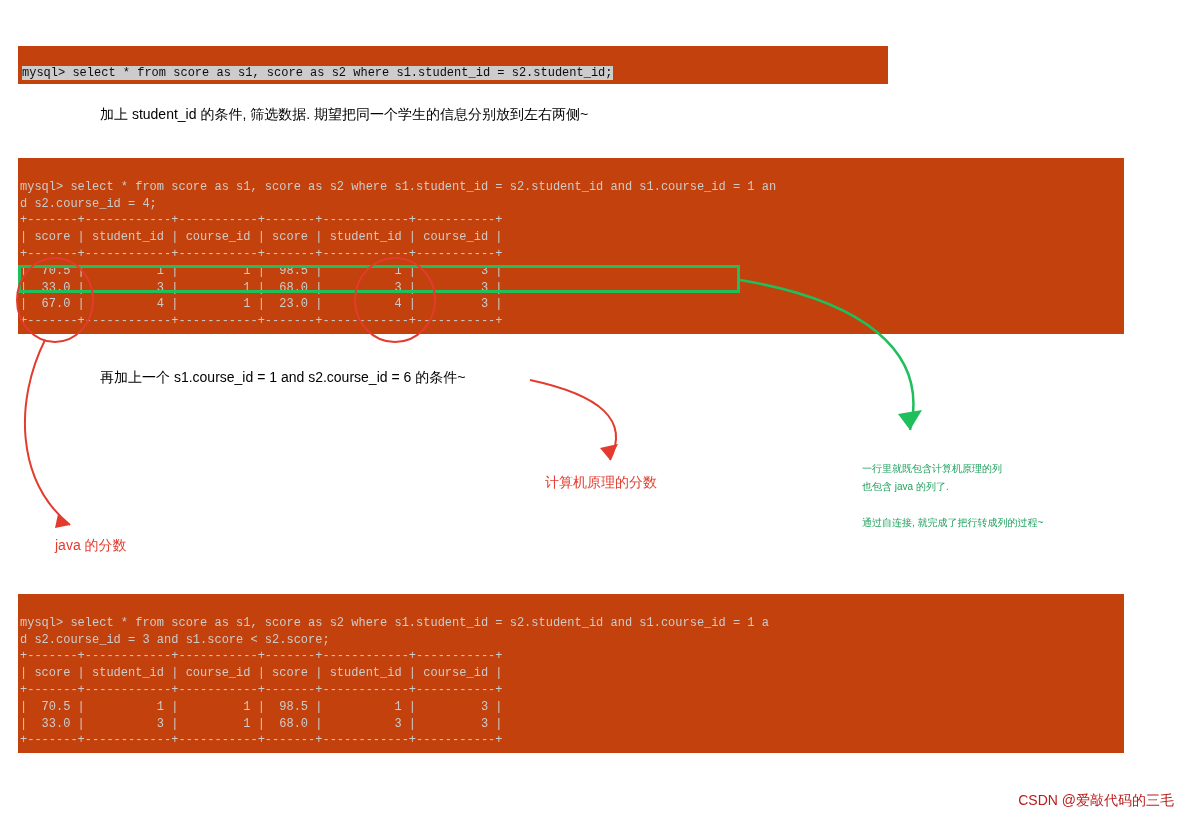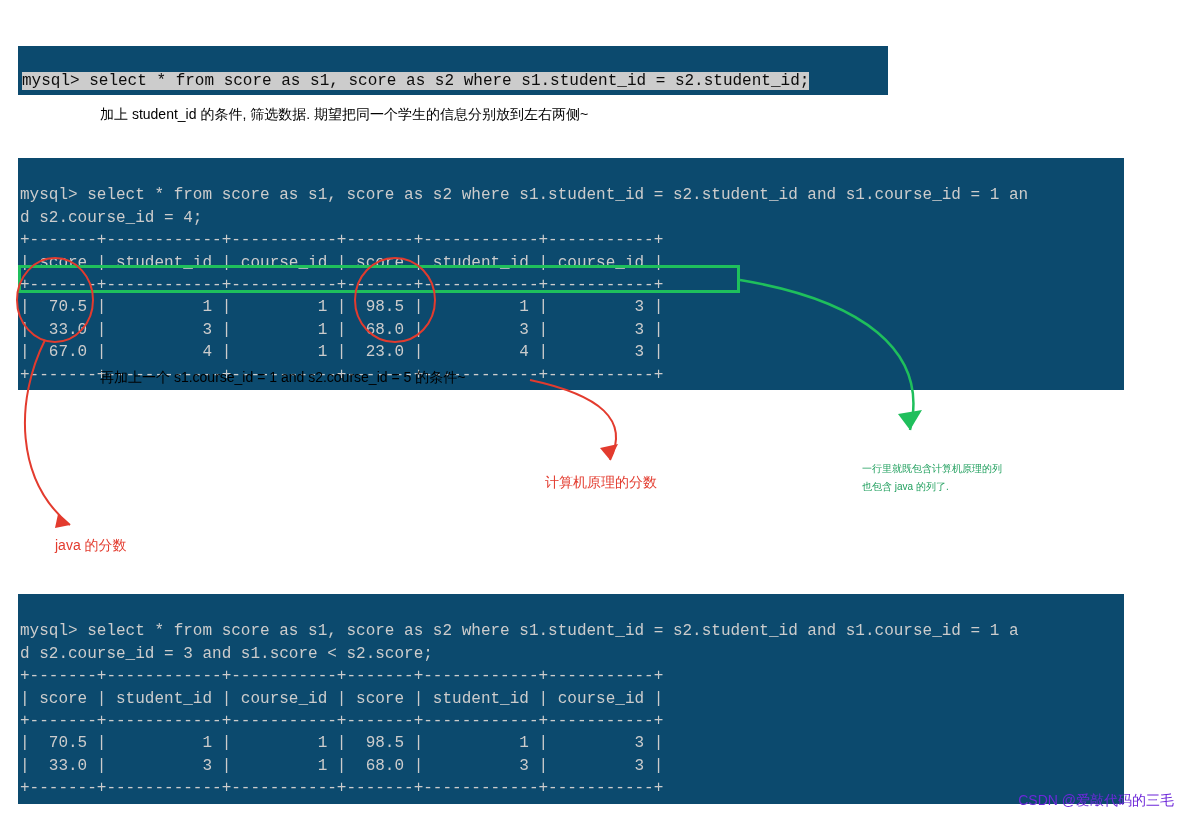--- a/index.html
+++ b/index.html
@@ -7,24 +7,24 @@
     padding: 0;
     background: #fff;
     font-family: "Microsoft YaHei", Arial, sans-serif;
     font-size: 14px;
     width: 1184px;
     height: 816px;
     position: relative;
     overflow: hidden;
   }
   .term {
-    background: #0c4a6e;
+    background: #c2410c;
     color: #cccccc;
     font-family: "Courier New", monospace;
-    font-size: 16px;
+    font-size: 12px;
     white-space: pre;
     line-height: 1.4;
     position: absolute;
     box-sizing: border-box;
   }
   .term .hl {
     background: #cccccc;
     color: #0c0c0c;
   }
   .caption {
@@ -40,21 +40,21 @@
   .green-note {
     color: #22a05f;
     position: absolute;
     font-size: 10px;
     line-height: 1.8;
   }
   .watermark {
     position: absolute;
     right: 10px;
     bottom: 6px;
-    color: #6d28d9;
+    color: #b91c1c;
     font-size: 14px;
   }
   .green-box {
     position: absolute;
     border: 3px solid #1fbf5c;
     box-sizing: border-box;
   }
   svg.overlay {
     position: absolute;
     left: 0; top: 0;
@@ -79,29 +79,30 @@
 <span>| score | student_id | course_id | score | student_id | course_id |</span>
 <span>+-------+------------+-----------+-------+------------+-----------+</span>
 <span>|  70.5 |          1 |         1 |  98.5 |          1 |         3 |</span>
 <span>|  33.0 |          3 |         1 |  68.0 |          3 |         3 |</span>
 <span>|  67.0 |          4 |         1 |  23.0 |          4 |         3 |</span>
 <span>+-------+------------+-----------+-------+------------+-----------+</span>
 </div>
 
 <div class="green-box" style="left:18px; top:265px; width:722px; height:28px;"></div>
 
-<div class="caption" style="left:100px; top:369px;">再加上一个 s1.course_id = 1 and s2.course_id = 5 的条件~</div>
+<div class="caption" style="left:100px; top:369px;">再加上一个 s1.course_id = 1 and s2.course_id = 6 的条件~</div>
 
 <div class="red-note" style="left:545px; top:474px;text-align:center;">计算机原理的分数</div>
 
 <div class="red-note" style="left:55px; top:537px;">java 的分数</div>
 
 <div class="green-note" style="left:862px; top:460px;">
   <span>一行里就既包含计算机原理的列</span><br>
   <span>也包含 java 的列了.</span><br><br>
+  <span>通过自连接, 就完成了把行转成列的过程~</span>
 </div>
 
 <div class="term" style="left:18px; top:594px; width:1106px; padding:4px 2px;">
 <span>mysql&gt; select * from score as s1, score as s2 where s1.student_id = s2.student_id and s1.course_id = 1 a</span>
 <span>d s2.course_id = 3 and s1.score &lt; s2.score;</span>
 <span>+-------+------------+-----------+-------+------------+-----------+</span>
 <span>| score | student_id | course_id | score | student_id | course_id |</span>
 <span>+-------+------------+-----------+-------+------------+-----------+</span>
 <span>|  70.5 |          1 |         1 |  98.5 |          1 |         3 |</span>
 <span>|  33.0 |          3 |         1 |  68.0 |          3 |         3 |</span>

